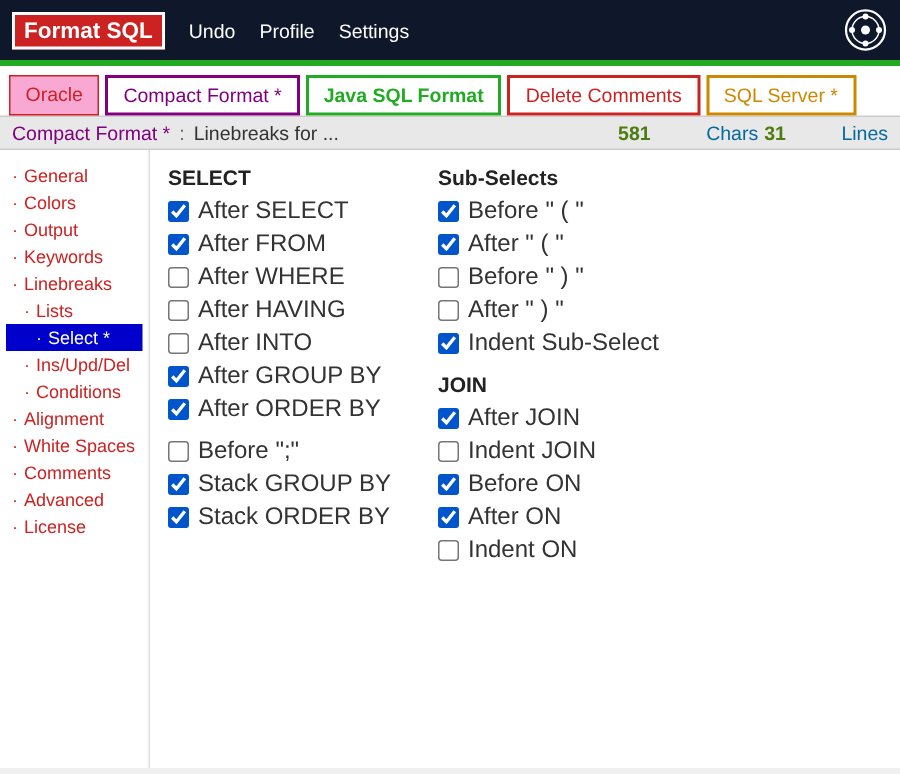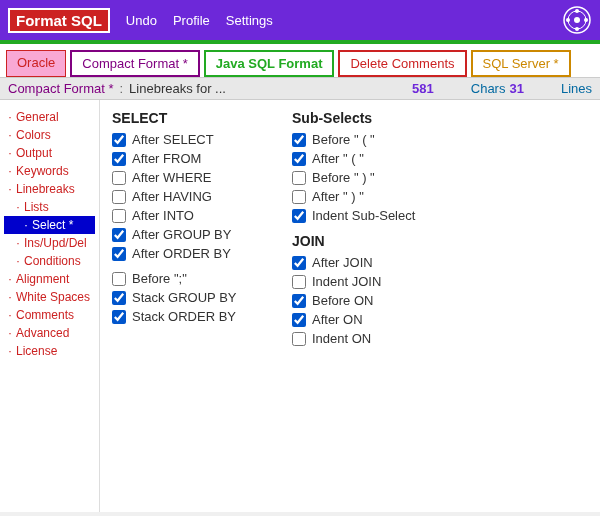--- a/index.html
+++ b/index.html
@@ -1,19 +1,19 @@
 <!DOCTYPE html>
 <html><head>
   <meta charset="utf-8">
   <style>
     * { box-sizing: border-box; margin: 0; padding: 0; font-family: Arial, sans-serif; font-size: 13px; }
     body { background: #f0f0f0; width: 600px; height: 516px; overflow: hidden; }
 
     
-    .header { background: #6d28d9; display: flex; align-items: center; padding: 4px 8px; gap: 16px; height: 40px; }
+    .header { background: #0f172a; display: flex; align-items: center; padding: 4px 8px; gap: 16px; height: 40px; }
     .header-title { color: white; font-weight: bold; font-size: 15px; background: #cc2222; padding: 2px 6px; border: 2px solid white; }
     .header-menu { display: flex; gap: 16px; }
     .header-menu-item { color: white; font-size: 13px; cursor: pointer; }
     .header-icon { width: 30px; height: 30px; margin-left: auto; }
     .header-icon svg { width: 30px; height: 30px; }
 
     
     .green-bar { height: 4px; background: #22aa22; }
 
     
@@ -23,21 +23,21 @@
     .tab.active-green { border: 2px solid #22aa22; color: #22aa22; background: white; font-weight: bold; }
     .tab.active-red { border: 2px solid #cc2222; color: #cc2222; background: white; }
     .tab.active-gold { border: 2px solid #cc8800; color: #cc8800; background: white; }
     .tab.inactive-red { border: 1px solid #cc2222; color: #cc2222; background: #f9a8d4; }
 
     
     .status-bar { background: #e8e8e8; padding: 3px 8px; display: flex; align-items: center; gap: 6px; border-bottom: 1px solid #ccc; color: #333; font-size: 12px; }
     .status-bar .label { color: purple; }
     .status-bar .separator { color: #666; }
     .status-numbers { margin-left: auto; display: flex; gap: 4px; }
-    .status-num { color: #6d28d9; font-weight: bold; }
+    .status-num { color: #4d7c0f; font-weight: bold; }
     .status-unit { color: #0369a1; margin-left: 33px; }
 
     
     .main { display: flex; background: white; height: calc(516px - 40px - 4px - 34px - 26px); }
 
     
     .sidebar { width: 100px; padding: 8px 4px; border-right: 1px solid #ddd; background: white; flex-shrink: 0; }
     .sidebar-item { padding: 2px 4px 2px 12px; color: #cc2222; font-size: 12px; cursor: pointer; position: relative; }
     .sidebar-item::before { content: '·'; position: absolute; left: 4px; color: #cc2222; }
     .sidebar-item.child { padding-left: 20px; }
@@ -49,21 +49,21 @@
 
     
     .content { flex: 1; padding: 10px 12px; background: white; overflow-y: auto; }
     .content-columns { display: flex; gap: 20px; }
 
     
     .section-title { font-weight: bold; font-size: 14px; color: #222; margin-bottom: 6px; }
 
     
     .checkbox-row { display: flex; align-items: center; gap: 6px; margin-bottom: 4px; }
-    .checkbox-row label { font-size: 13px; color: #333; cursor: pointer; }
+    .checkbox-row label { font-size: 16px; color: #333; cursor: pointer; }
     .checkbox-row input[type=checkbox] { width: 14px; height: 14px; cursor: pointer; accent-color: #0055cc; }
 
     .col-left { min-width: 160px; }
     .col-right { min-width: 160px; }
 
     .section-gap { margin-top: 10px; }
   </style>
 </head>
 <body>
 

